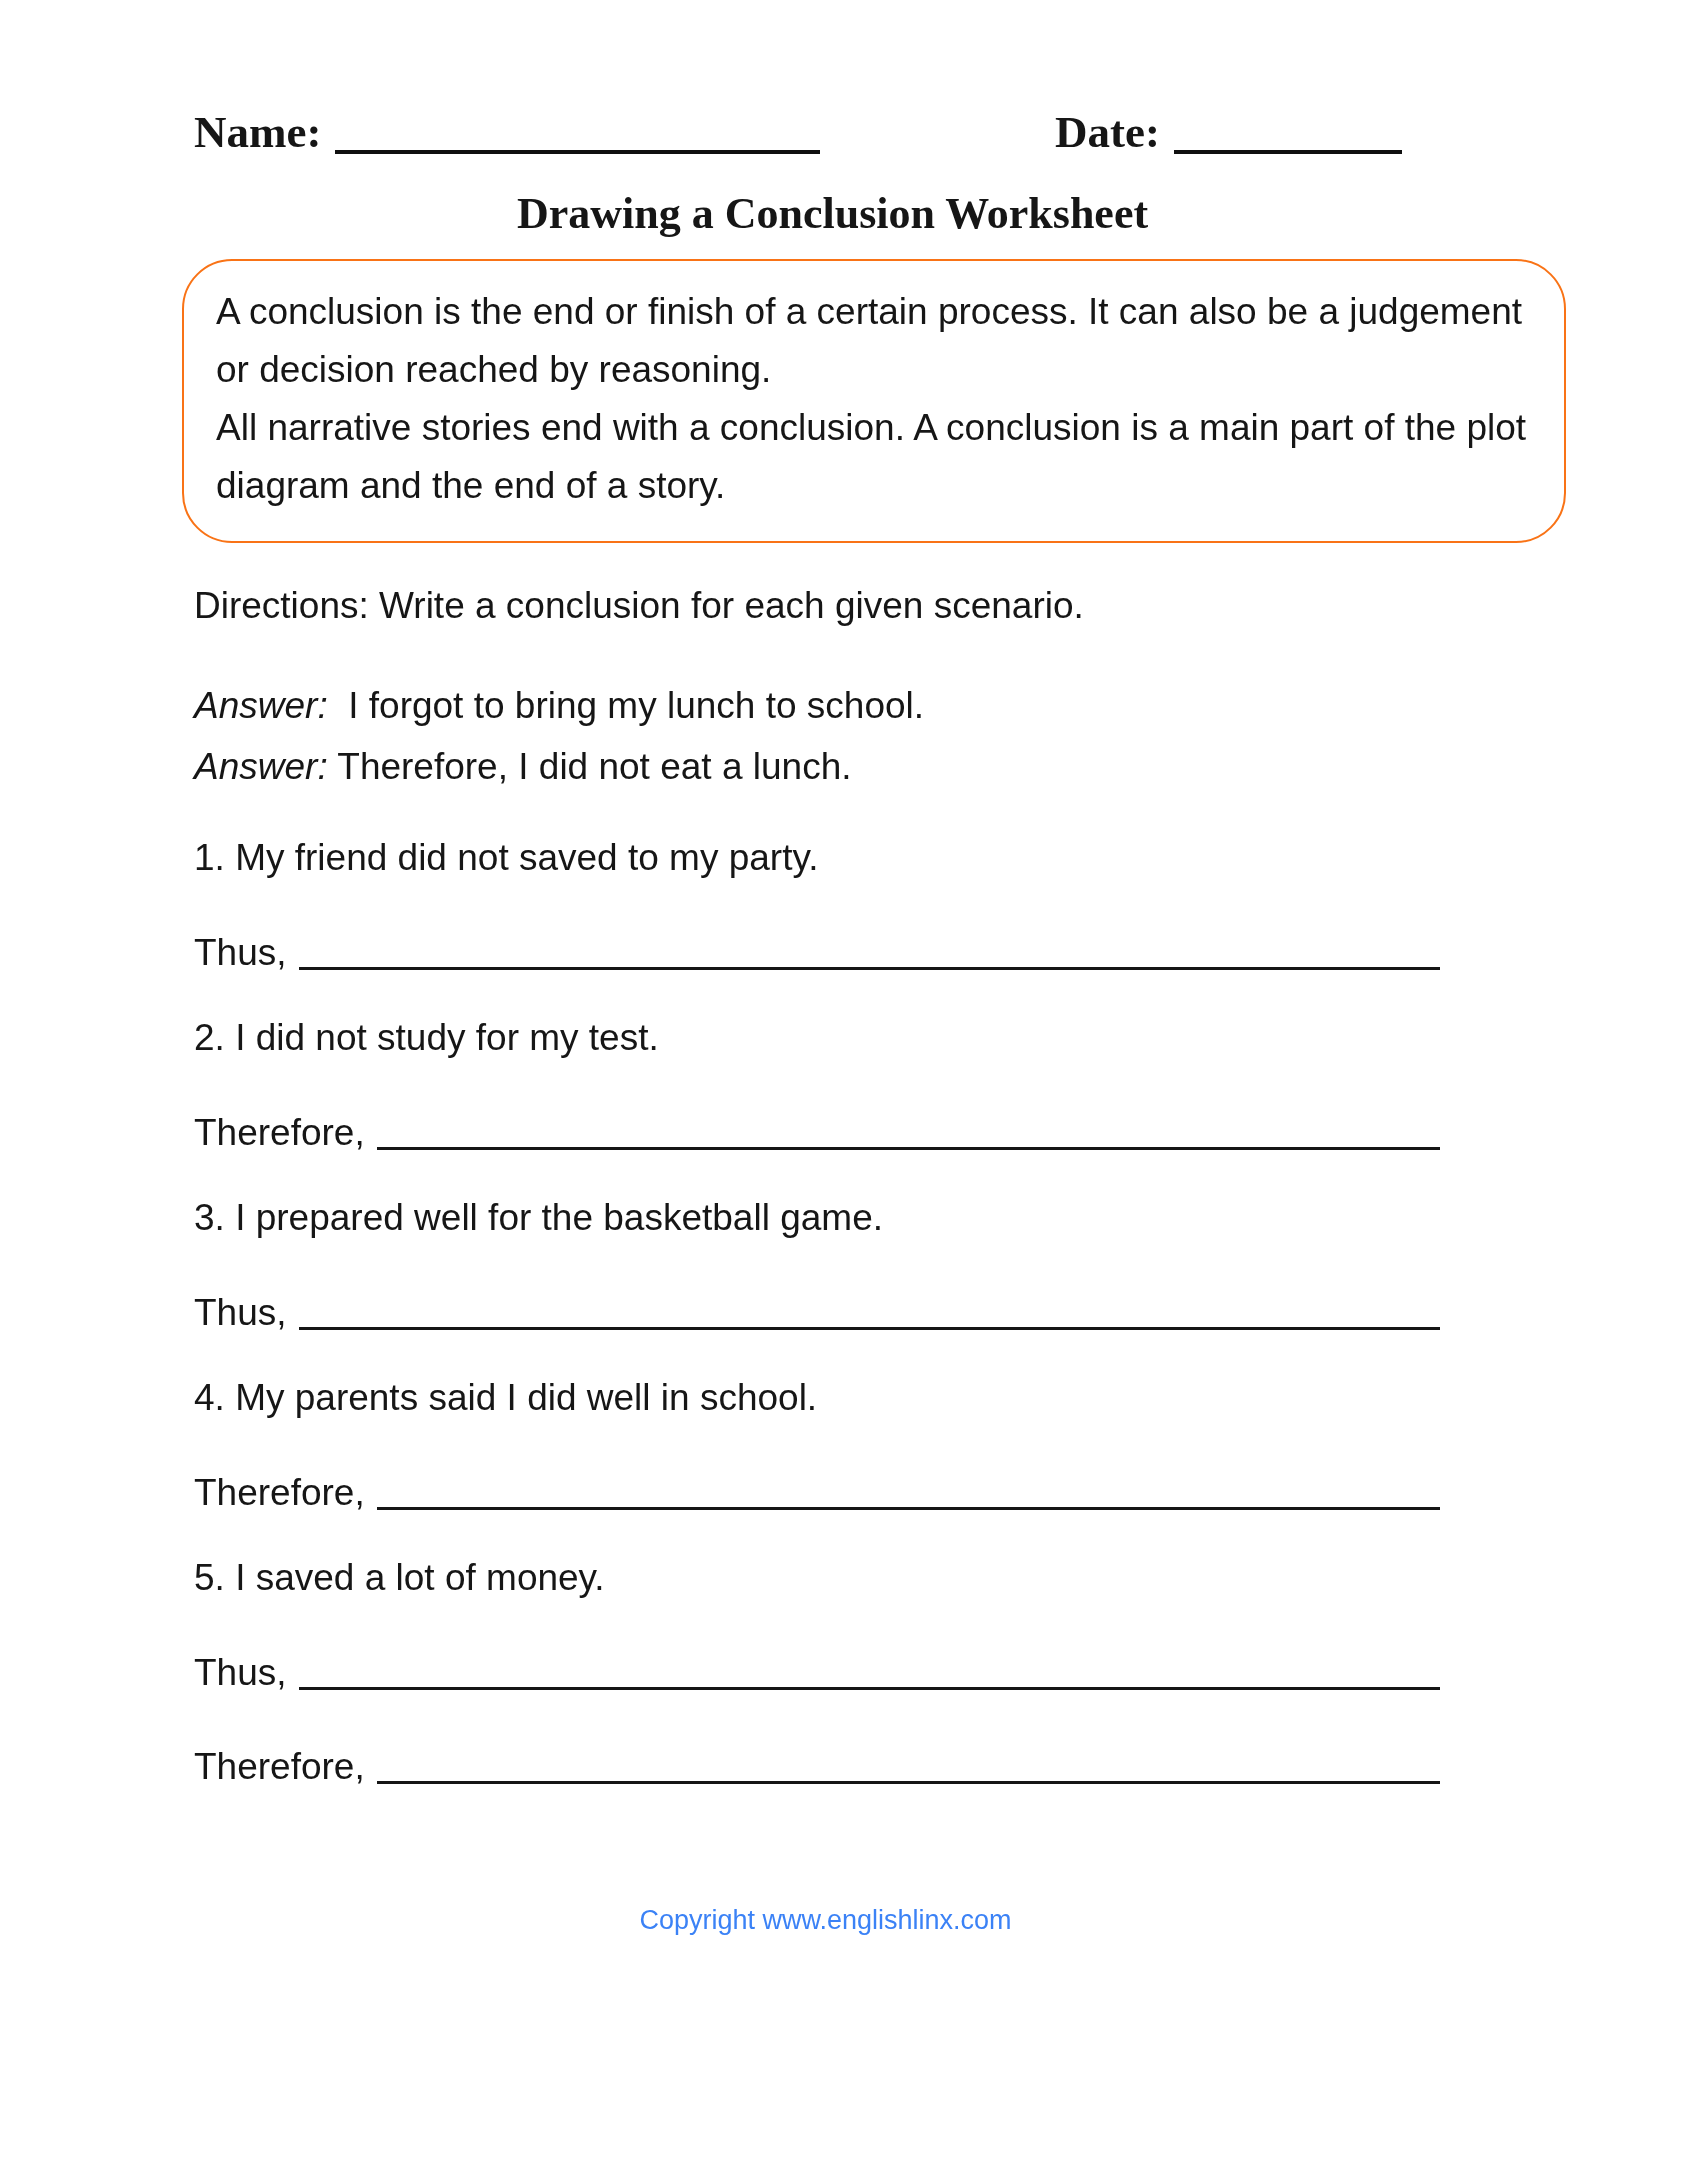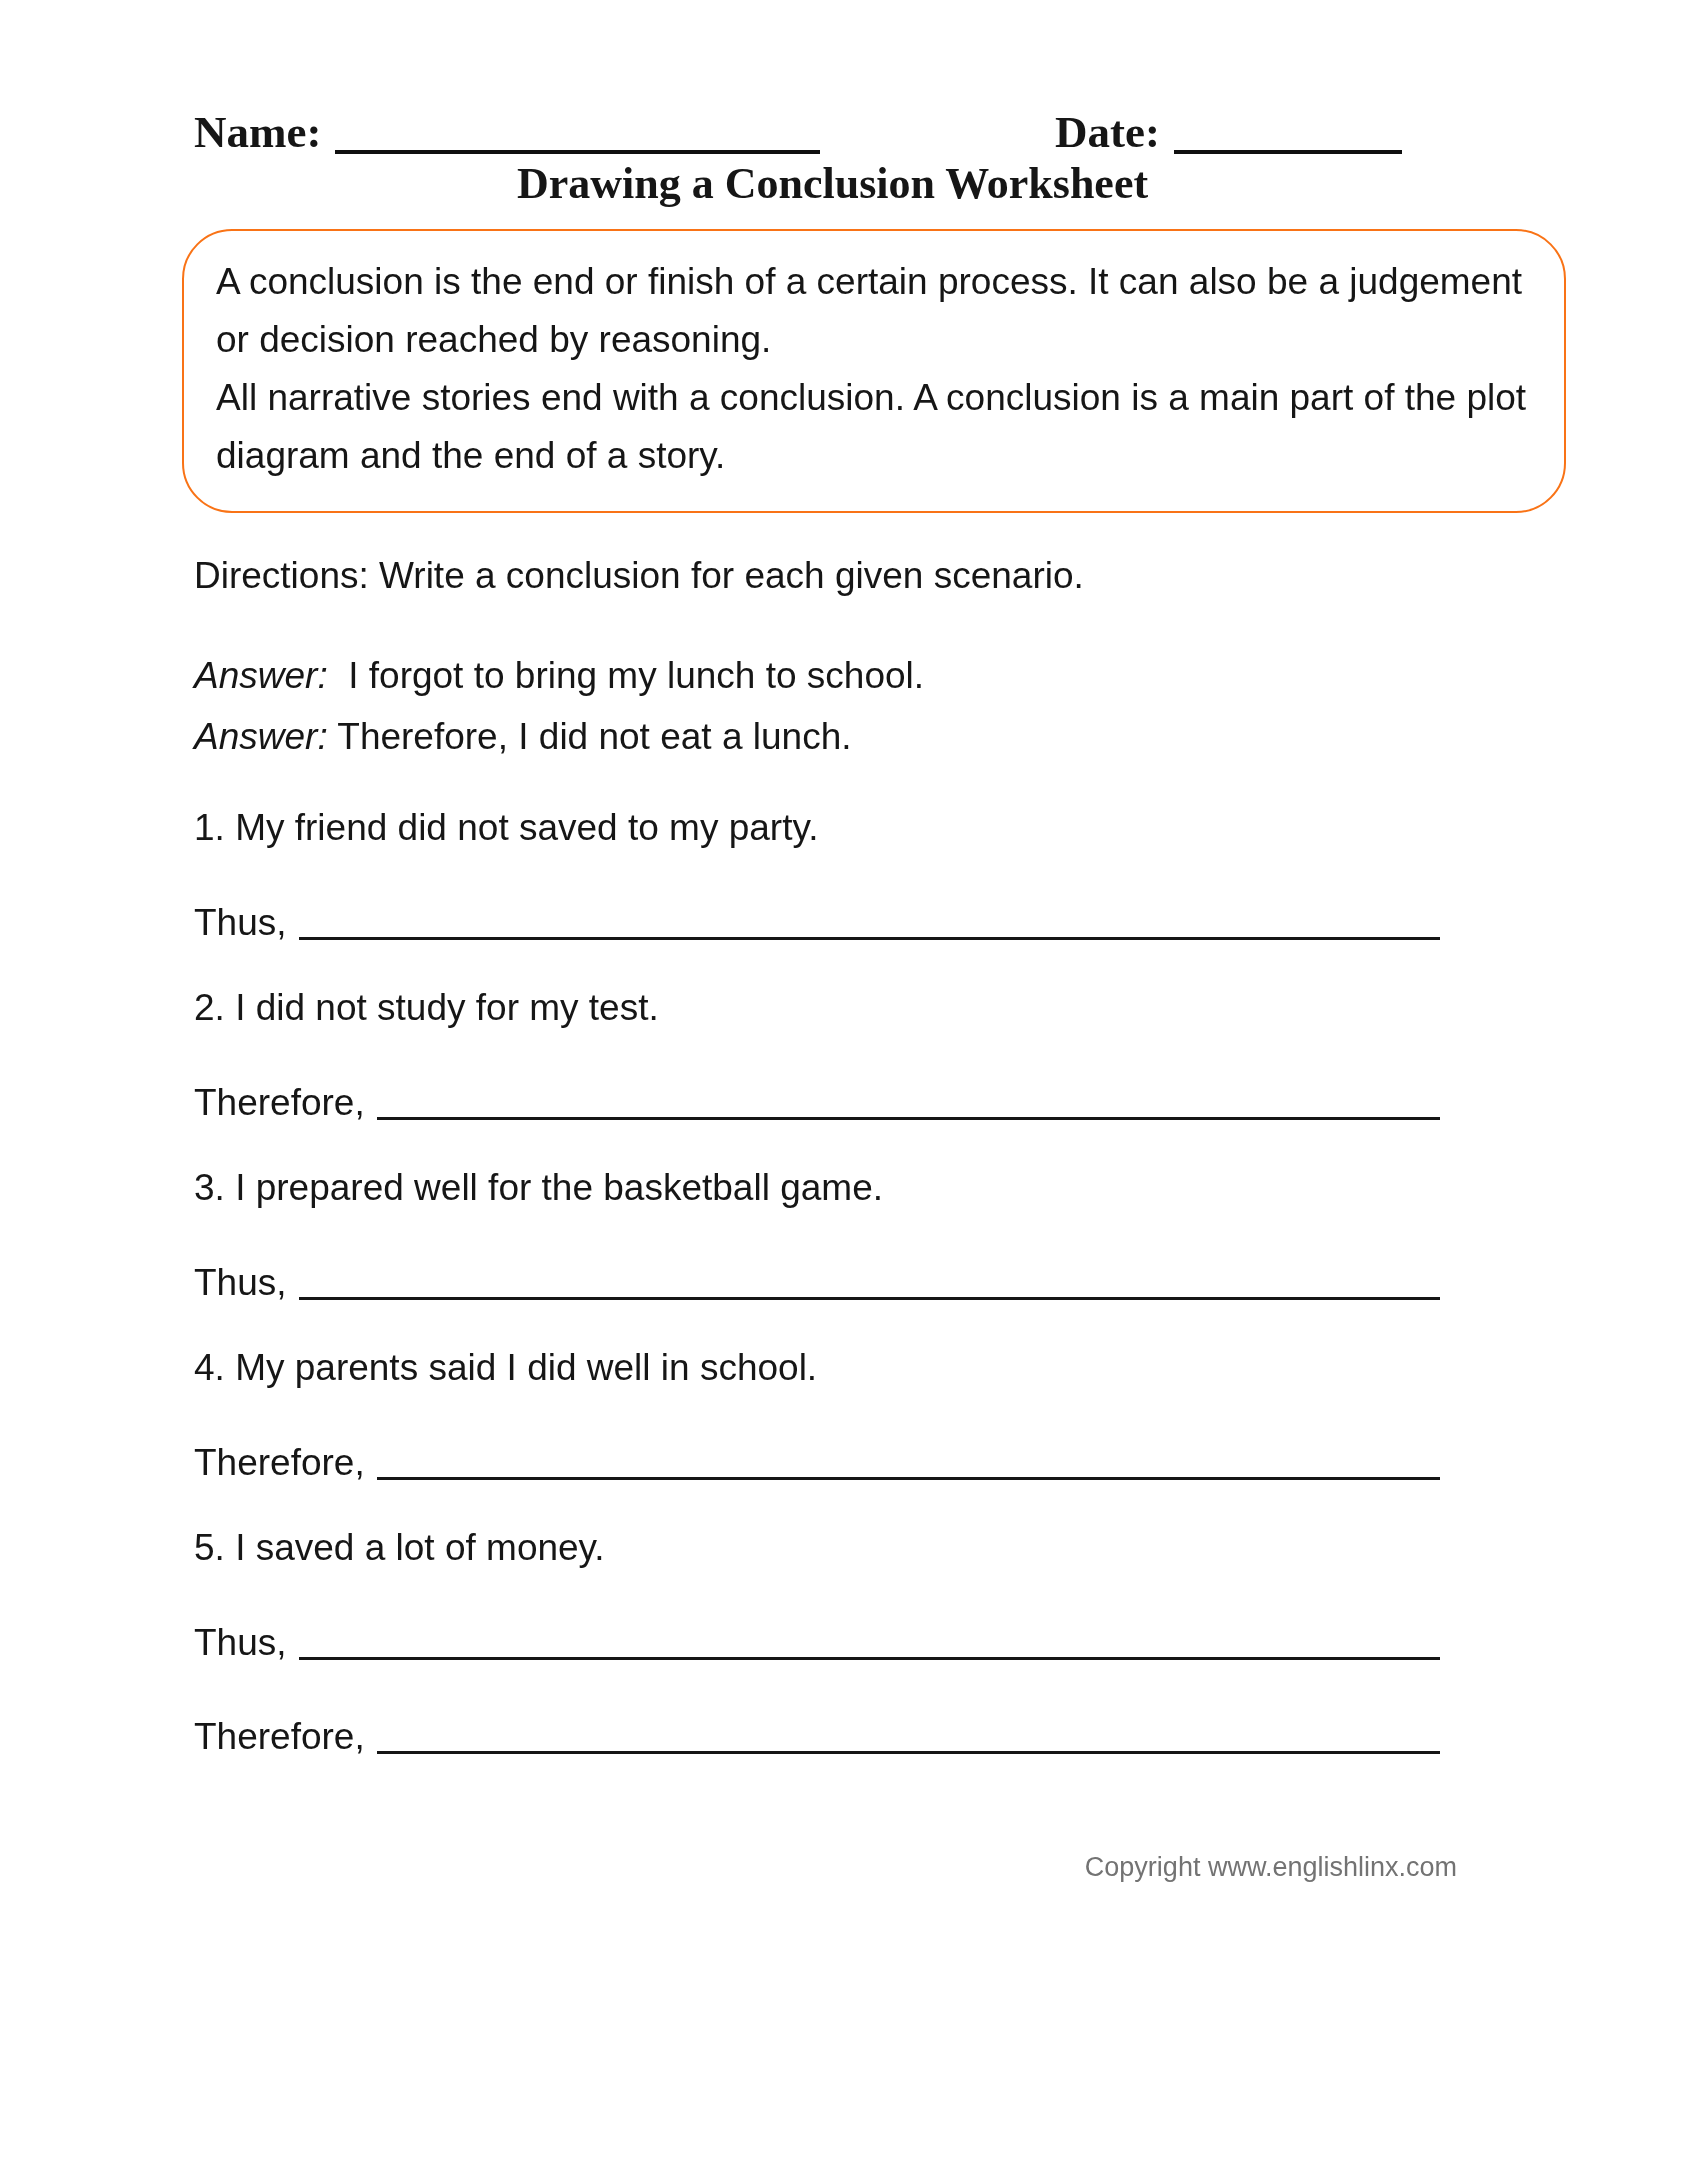--- a/index.html
+++ b/index.html
@@ -31,20 +31,21 @@
   .uline {
     display: inline-block;
     border-bottom: 4px solid #101010;
     margin-left: 14px;
     margin-bottom: 4px;
   }
   .uline.name-line { width: 485px; }
   .uline.date-line { width: 228px; }
   
   .title {
+    margin-top: 30px;
     text-align: center;
     font-family: "Liberation Serif", "DejaVu Serif", serif;
     font-weight: 700;
     font-size: 44px;
   }
   
   .def-box {
     margin-top: 20px;
     margin-left: -12px;
     width: 1384px;
@@ -80,25 +81,25 @@
   }
   .answer-line .fill {
     flex: 1;
     border-bottom: 3px solid #161616;
     margin-left: 12px;
     margin-bottom: 7px;
     height: 10px;
   }
   
   .copyright {
-    margin-top: 91px;
-    text-align: right;
+    margin-top: 114px;
+    text-align: center;
     margin-right: 14px;
     font-size: 27px;
-    color: #737373;
+    color: #3b82f6;
   }
 </style>
 </head>
 <body>
 
 <div class="page">
 
   <div class="header-row">
     <div class="name-group">
       <span>Name:</span>

